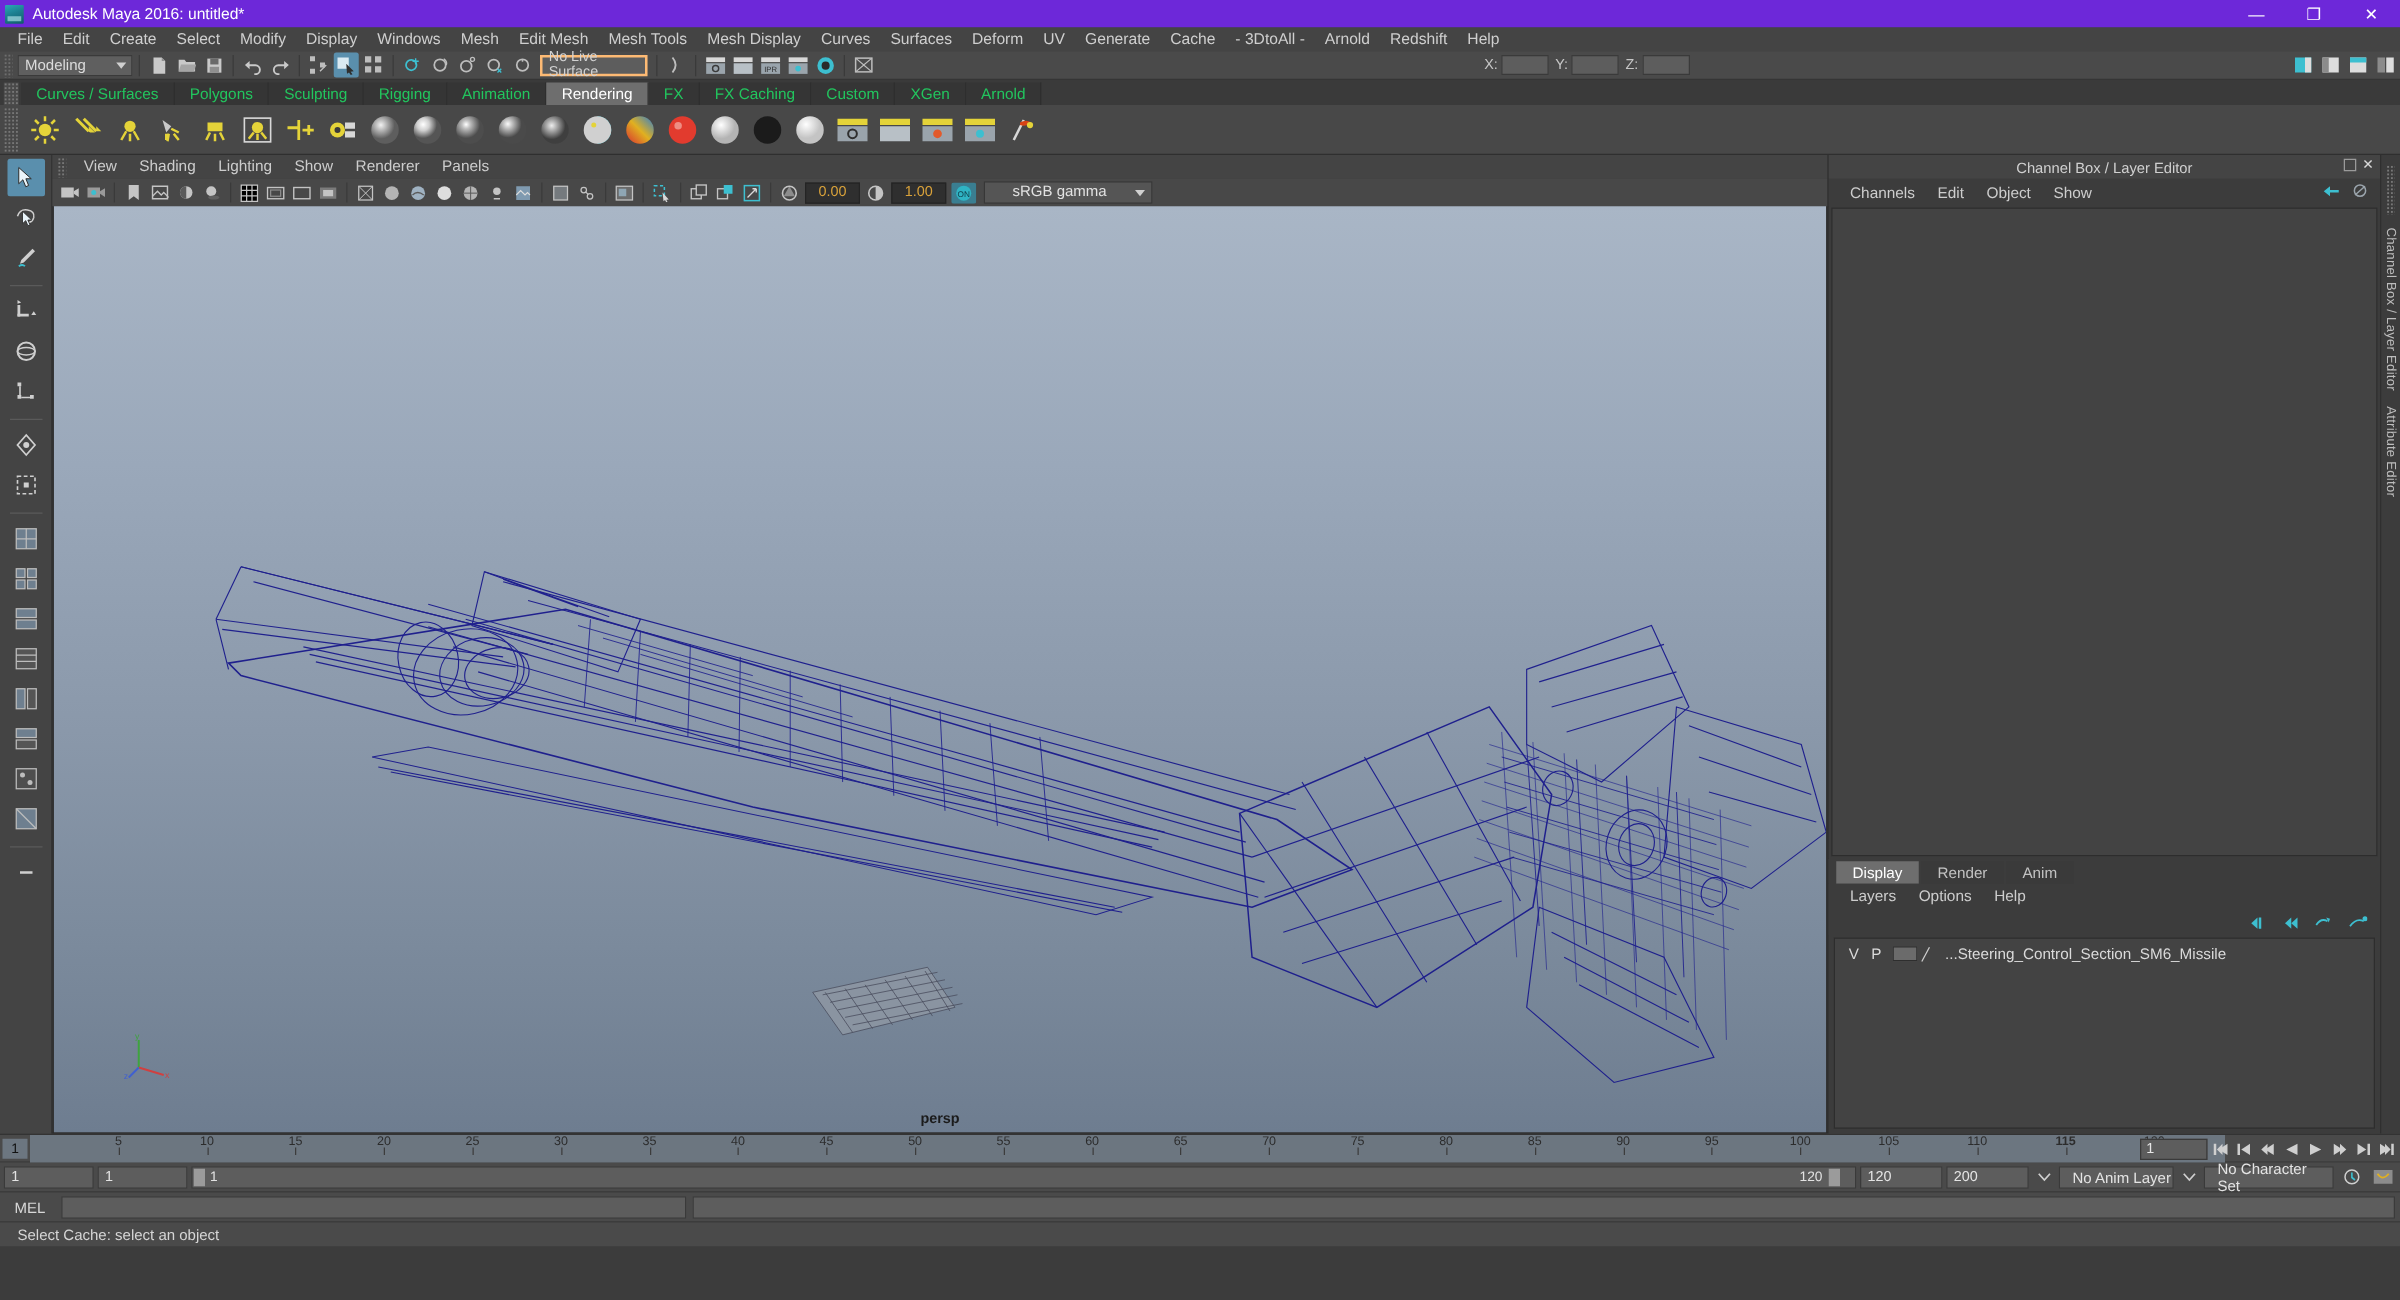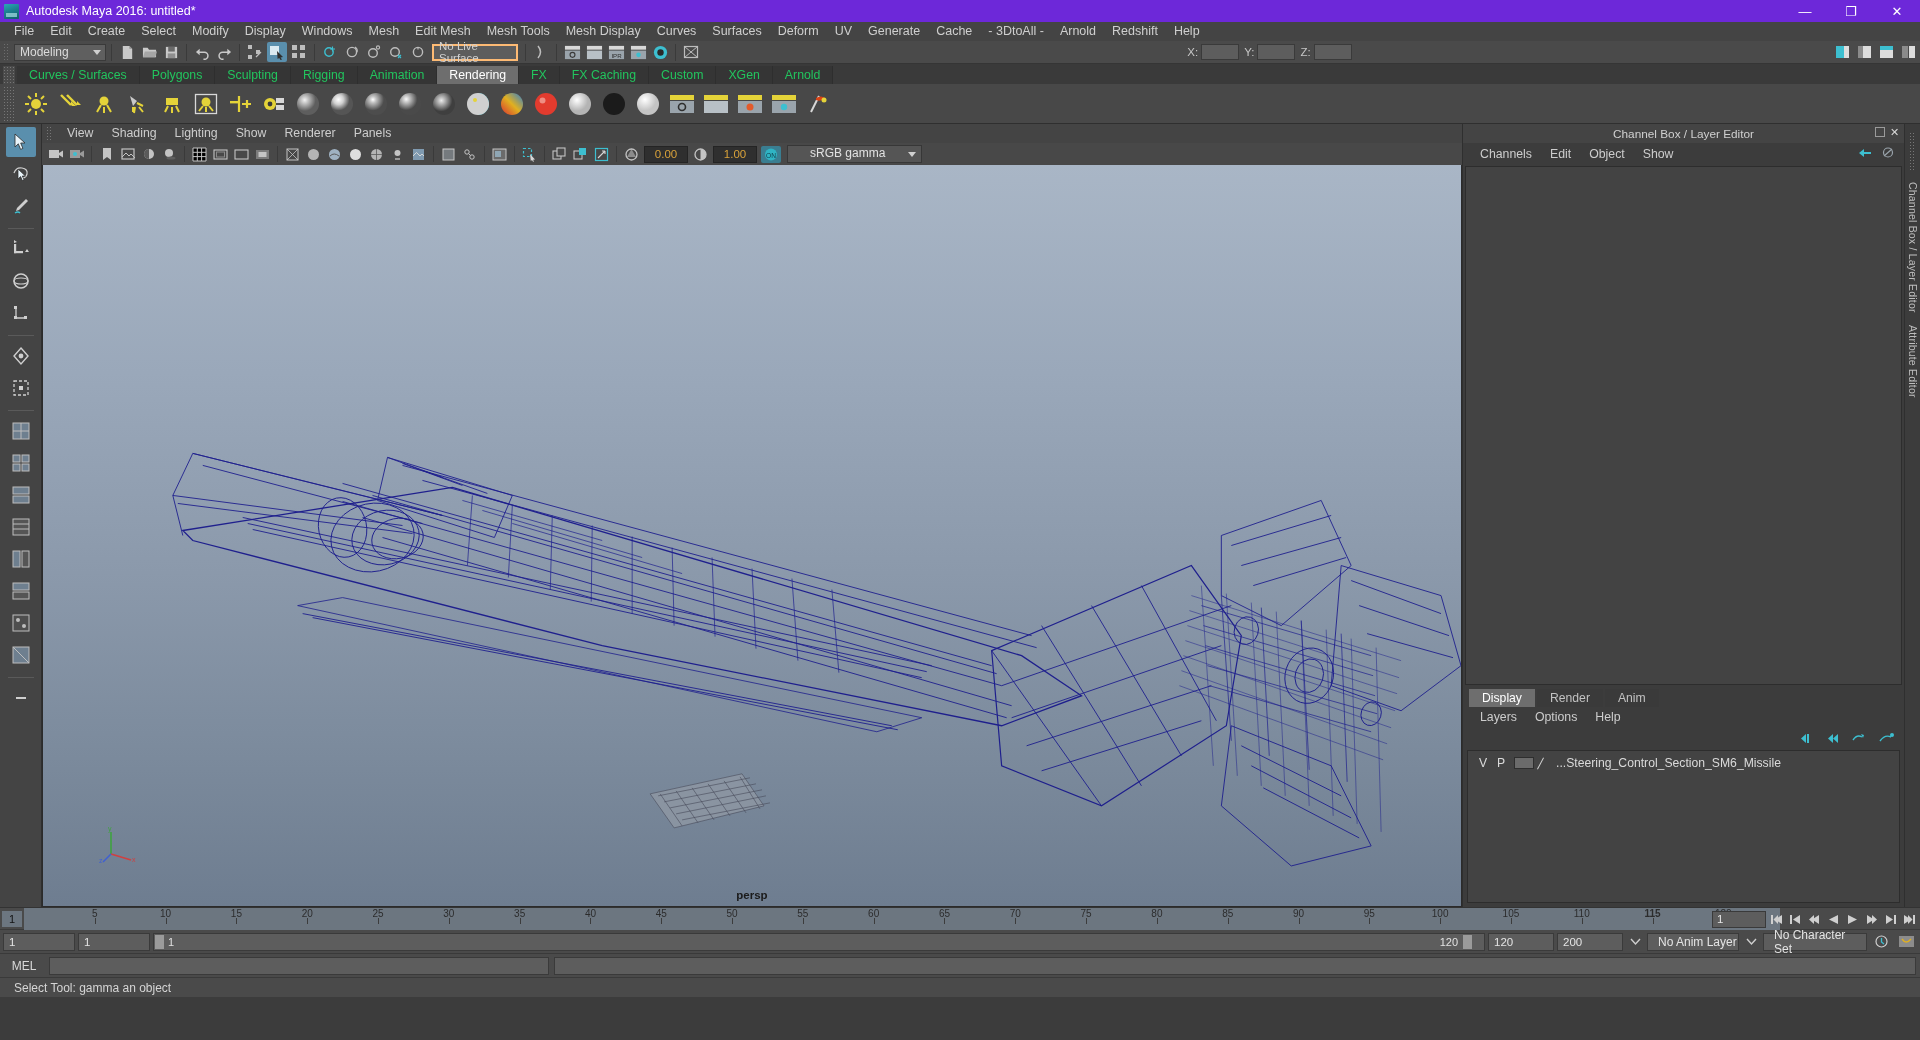--- a/index.html
+++ b/index.html
@@ -1223,14 +1223,14 @@
   </div>
 </div>
 
 <div id="melrow">
   <div class="mellbl">MEL</div>
   <div id="melinput"></div>
   <div id="meloutput"></div>
 </div>
 
 <div id="statusbar">
-  <span>Select Tool: gamma an object</span>
+  <span>Select Cache: select an object</span>
 </div>
 
 </body></html>

